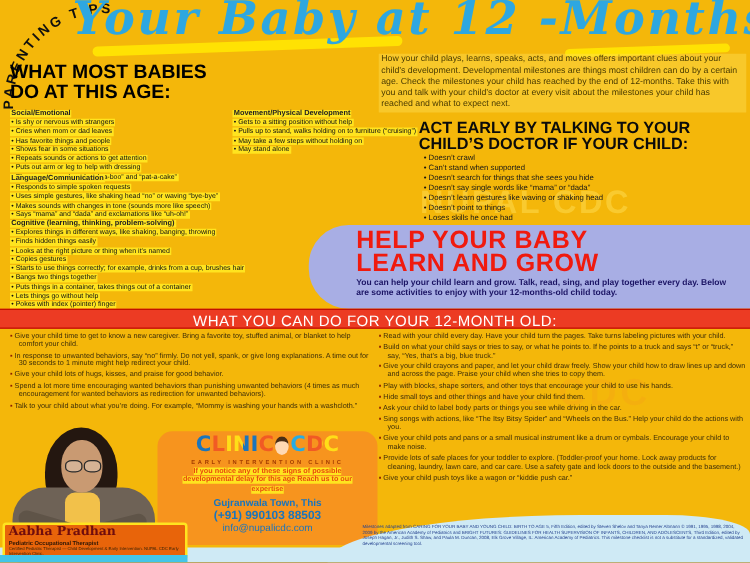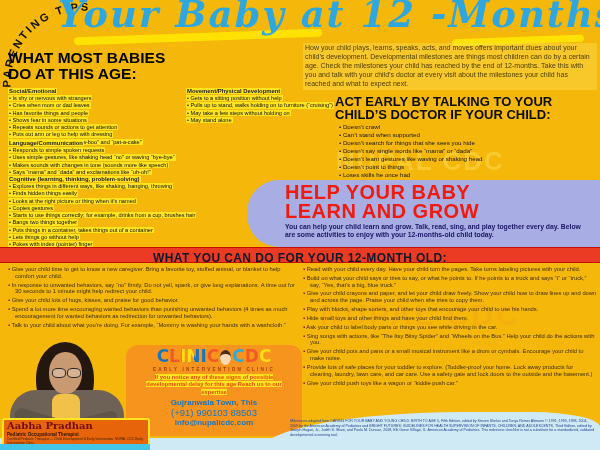--- a/index.html
+++ b/index.html
@@ -41,21 +41,21 @@
 
   
   #learn-band{left:247px;top:180px;width:353px;height:67px;background:#A8AEE4;border-radius:32px 0 0 32px;
               padding:3px 0 0 38px;box-sizing:border-box}
   #learn-heading{font-size:20px;font-weight:900;color:#F01A0E;line-height:.95;width:245px;letter-spacing:.5px}
   #learn-body{font-size:6.8px;color:#1b1464;width:300px;line-height:1.25;margin-top:2px;font-weight:700}
 
   
   #red-band{left:0;top:247px;width:600px;height:16px;background:#EC3B23;border-top:1px solid #c11000;
             border-bottom:1px solid #c11000;box-sizing:border-box;text-align:center}
-  #red-band span{font-size:12px;font-weight:700;line-height:13px;color:#0f172a;letter-spacing:.4px}
+  #red-band span{font-size:12px;font-weight:400;line-height:13px;color:#ffffff;letter-spacing:.4px}
 
   
   .todo{margin:0;padding:0;list-style:none}
   .todo li{font-size:5.8px;line-height:1.18;margin-bottom:2px;color:#3f2f08;padding-left:7px;text-indent:-7px}
   .todo li::before{content:"▪ ";color:#8b1d00}
   #todo-left{left:8px;top:266px;width:288px}
   #todo-right{left:303px;top:266px;width:294px}
 
   
   .wm{font-weight:900;white-space:nowrap}
@@ -82,22 +82,22 @@
   .logo-w1{background:linear-gradient(90deg,#1B75BC 0 20%,#F15A24 20% 40%,#FFDE17 40% 60%,#1B75BC 60% 80%,#F15A24 80%);
            -webkit-background-clip:text;background-clip:text;color:transparent}
   .logo-baby{display:inline-block;width:11px;height:11px;background:#FFD9B3;border-radius:50%;
              border-top:4px solid #4a2e16;vertical-align:middle;margin:0 1px}
   .logo-w2{background:linear-gradient(90deg,#29ABE2 0 33%,#F15A24 33% 66%,#FFDE17 66%);
            -webkit-background-clip:text;background-clip:text;color:transparent}
   #clinic-tagline{font-size:4.6px;letter-spacing:2.2px;color:#A33E00;font-weight:700;margin-top:1px}
   #clinic-note{font-size:5.8px;font-weight:700;line-height:1.3;margin:2px auto 1px;width:158px}
   #clinic-note span{background:#FFE41F;color:#E8490F;box-decoration-break:clone;-webkit-box-decoration-break:clone}
   #clinic-loc{font-size:8px;font-weight:700;color:#1B75BC;margin-top:2px}
-  #clinic-phone{font-size:9.5px;font-weight:400;color:#1B75BC}
-  #clinic-email{font-size:8px;font-weight:700;color:#1B75BC}
+  #clinic-phone{font-size:9.5px;font-weight:700;color:#1B75BC}
+  #clinic-email{font-size:8px;font-weight:400;color:#1B75BC}
 
   
   #name-plate{left:2px;top:418px;width:148px;background:#E8640A;border:2px solid #FFE41F;border-radius:3px;
               padding:1px 3px;box-sizing:border-box;z-index:6}
   #np-name{font:700 10px "DejaVu Serif",serif;color:#700D0D;line-height:1.05}
   #np-role{font-size:4.6px;font-weight:700;color:#2b1506}
   #np-cred{font-size:3.4px;color:#3c2408;line-height:1.25}
 
   
   #wave-blob{left:262px;top:412px;width:338px;height:38px;background:#CFEAF5;

